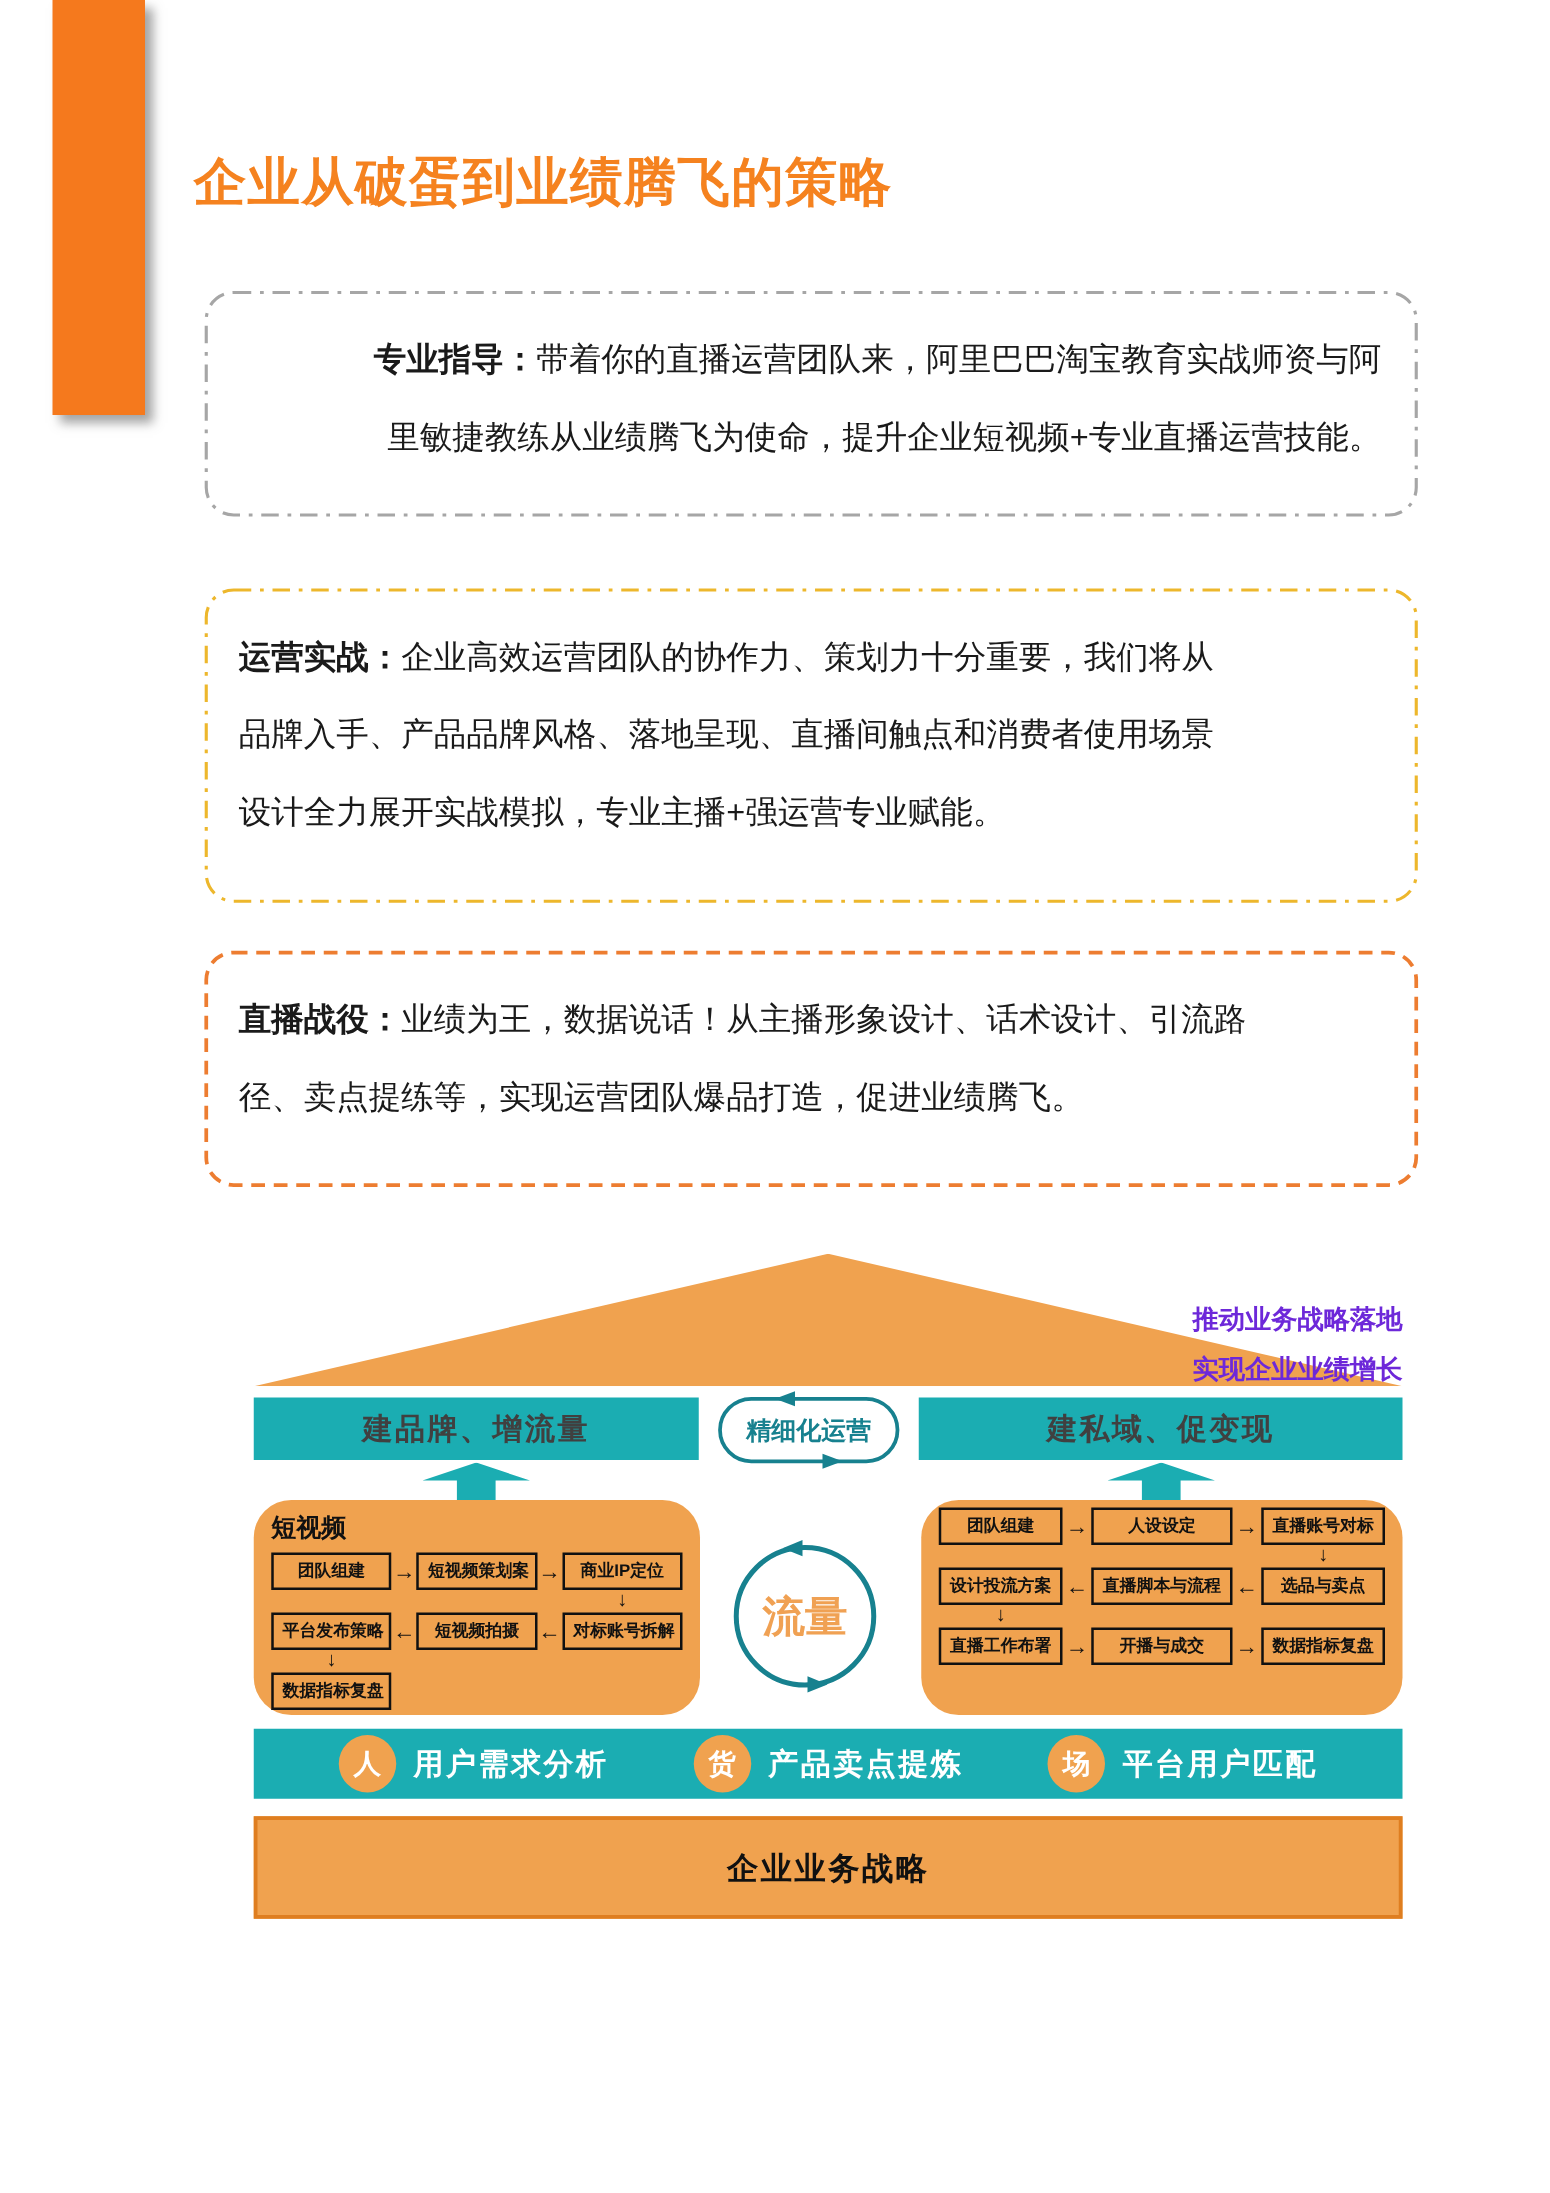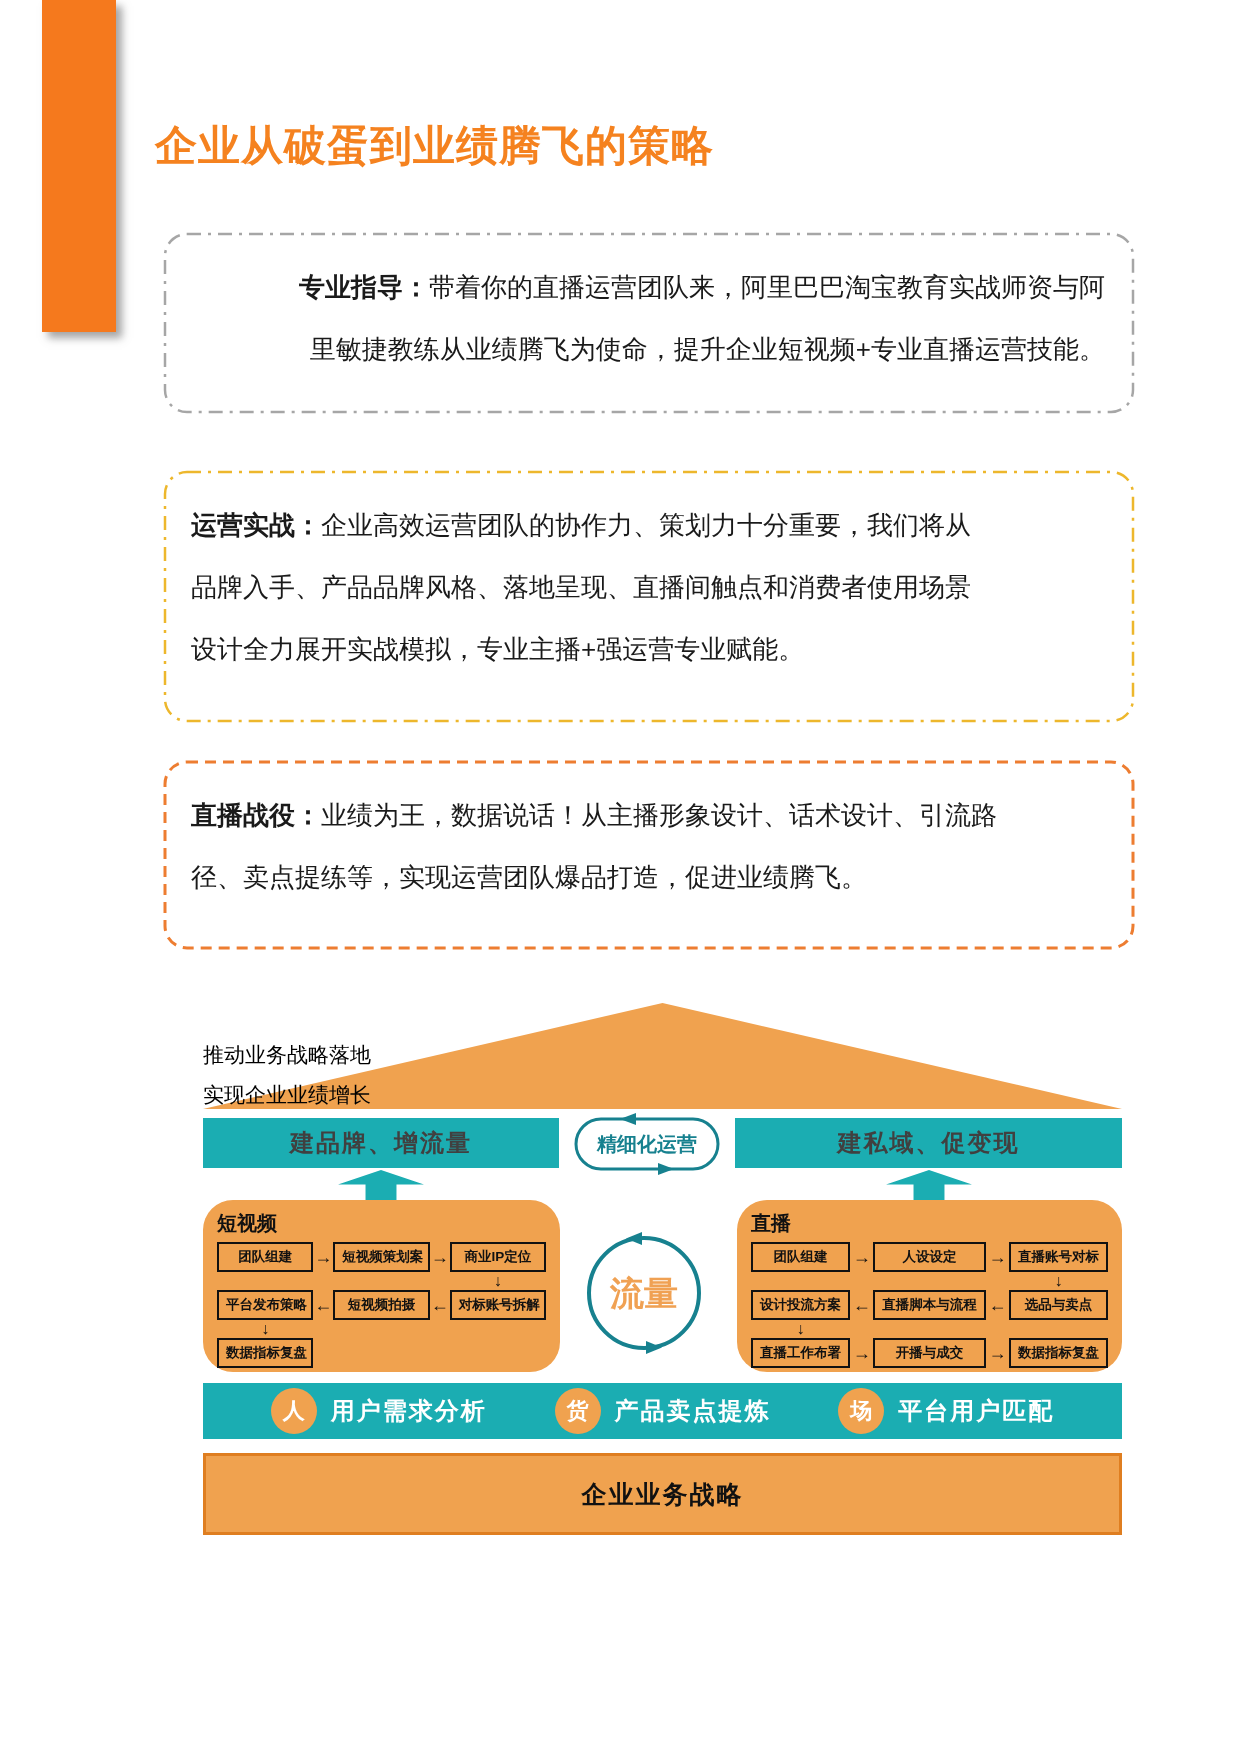--- a/index.html
+++ b/index.html
@@ -22,21 +22,21 @@
     white-space:pre-line; color:#1a1a1a; }
   .note-text b { font-weight:bold; }
   .note-1 { top:232px; height:182px;text-align:right; }
   .note-2 { top:470px; height:253px; }
   .note-3 { top:760px; height:190px; }
 
   
   .diagram { position:absolute; left:203px; top:1003px; width:919px; height:532px; }
   .roof { position:absolute; left:0; top:0; width:919px; height:106px; background:#f0a24f;
     -webkit-clip-path:polygon(50% 0,100% 100%,0 100%); clip-path:polygon(50% 0,100% 100%,0 100%); }
-  .roof-text { position:absolute; width:100%; text-align:left; font-size:21px; font-weight:normal; color:#000000; }
+  .roof-text { position:absolute; width:100%; text-align:right; font-size:21px; font-weight:bold; color:#6d28d9; }
   .roof-line1 { top:38px; }
   .roof-line2 { top:78px; }
 
   .teal-bar { position:absolute; top:115px; height:50px; background:#1badb2; color:#404040;
     font-size:24px; font-weight:bold; display:flex; align-items:center; justify-content:center; letter-spacing:2px; }
   .teal-left { left:0; width:356px; }
   .teal-right { left:532px; width:387px; }
 
   .oval-wrap { position:absolute; left:369px; top:108px; width:150px; height:66px;text-align:right; }
 
@@ -144,21 +144,20 @@
         <div class="harrow">←</div>
         <div class="fbox">对标账号拆解</div>
 
         <div class="varrow col1">↓</div>
 
         <div class="fbox col1">数据指标复盘</div>
       </div>
     </div>
 
     <div class="panel panel-right">
-      <div class="panel-title">直播</div>
       <div class="flow">
         <div class="fbox">团队组建</div>
         <div class="harrow">→</div>
         <div class="fbox">人设设定</div>
         <div class="harrow">→</div>
         <div class="fbox">直播账号对标</div>
 
         <div class="varrow col5">↓</div>
 
         <div class="fbox col1">设计投流方案</div>

